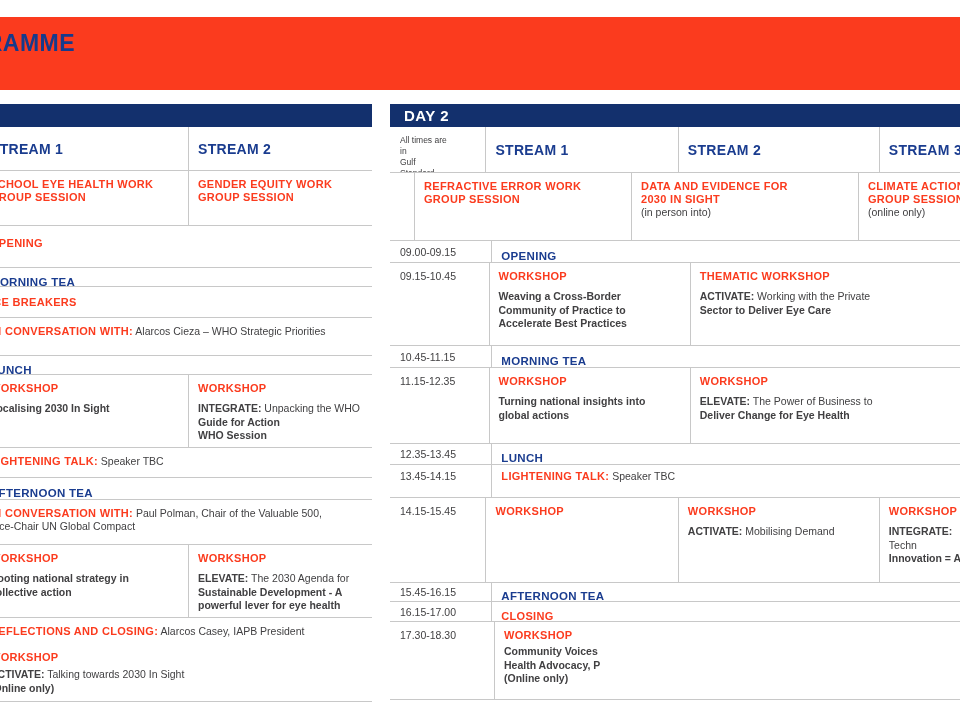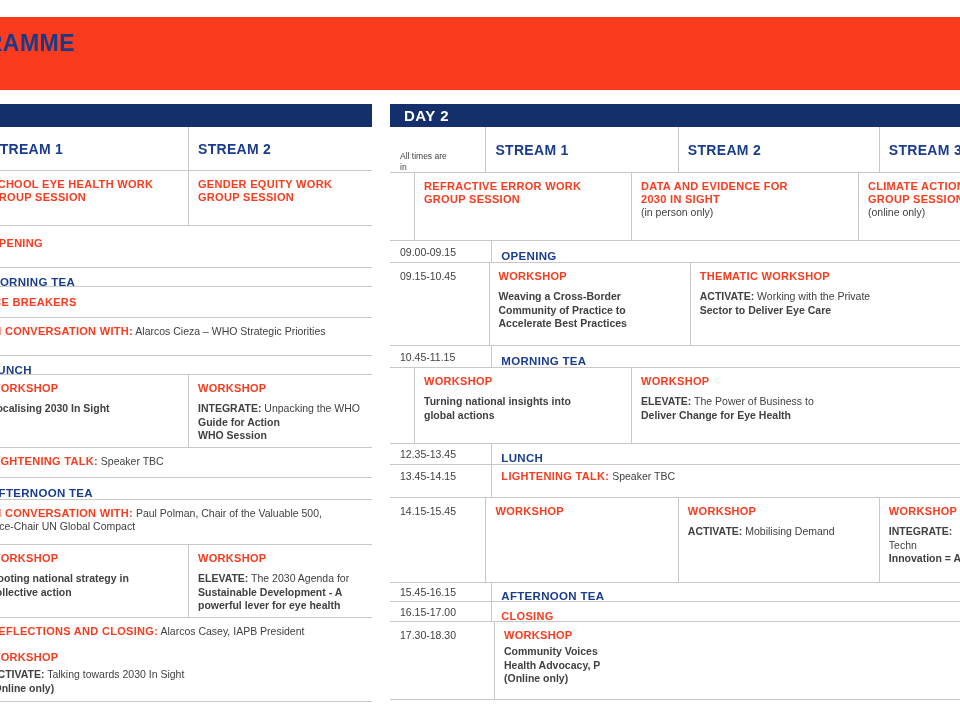--- a/index.html
+++ b/index.html
@@ -40,21 +40,21 @@
   .cspan23{width:313px;}
   .cspan12{width:396px;}
   .cfull{width:506px;}
   
   .pt3>.cell{padding-top:3px;}
   .pt4>.cell{padding-top:4px;}
   .pt5>.cell{padding-top:5px;}
   .pt7>.cell{padding-top:7px;}
   .pt14>.cell{padding-top:14px;}
   .pt15>.cell{padding-top:15px;}
-  .hdr2>.tn{padding-top:24px;}
+  .hdr2>.tn{padding-top:8px;}
   
   .sh{font-size:14px;font-weight:700;color:var(--navyText);letter-spacing:.3px;white-space:nowrap;}
   .tn{font-size:8.5px;line-height:11px;color:var(--body);}
   .tc{font-size:10.5px;color:var(--body);white-space:nowrap;}
   .lblr{font-size:11px;font-weight:700;color:var(--red);letter-spacing:.3px;line-height:13px;white-space:nowrap;}
   .lbln{font-size:11.5px;font-weight:700;color:var(--navyText);letter-spacing:.3px;line-height:13px;white-space:nowrap;}
   .title{font-size:11px;font-weight:700;color:var(--red);letter-spacing:.3px;line-height:13px;}
   .title .ln{display:block;white-space:nowrap;}
   .note{font-size:10.5px;color:var(--body);line-height:13px;white-space:nowrap;}
   .body{font-size:10.5px;color:var(--body);line-height:13.5px;margin-top:7px;}
@@ -216,21 +216,21 @@
       <div class="title">
         <span class="ln">REFRACTIVE ERROR WORK</span>
         <span class="ln">GROUP SESSION</span>
       </div>
     </div>
     <div class="cell c2 bl">
       <div class="title">
         <span class="ln">DATA AND EVIDENCE FOR</span>
         <span class="ln">2030 IN SIGHT</span>
       </div>
-      <div class="note">(in person only)</div>
+      <div class="note">(in person into)</div>
     </div>
     <div class="cell c3 bl">
       <div class="title">
         <span class="ln">CLIMATE ACTION</span>
         <span class="ln">GROUP SESSION</span>
       </div>
       <div class="note">(online only)</div>
     </div>
   </div>
 
@@ -261,20 +261,21 @@
   </div>
 
   <div class="row pt5" style="height:22px">
     <div class="cell ct tc">10.45-11.15</div>
     <div class="cell cfull bl">
       <span class="lbln">MORNING TEA</span>
     </div>
   </div>
 
   <div class="row pt7" style="height:76px">
+    <div class="cell ct tc">11.15-12.35</div>
     <div class="cell c1 bl">
       <div class="lblr">WORKSHOP</div>
       <div class="body">
         <span class="blk">Turning national insights into</span>
         <span class="blk">global actions</span>
       </div>
     </div>
     <div class="cell cspan23 bl">
       <div class="lblr">WORKSHOP</div>
       <div class="body">

